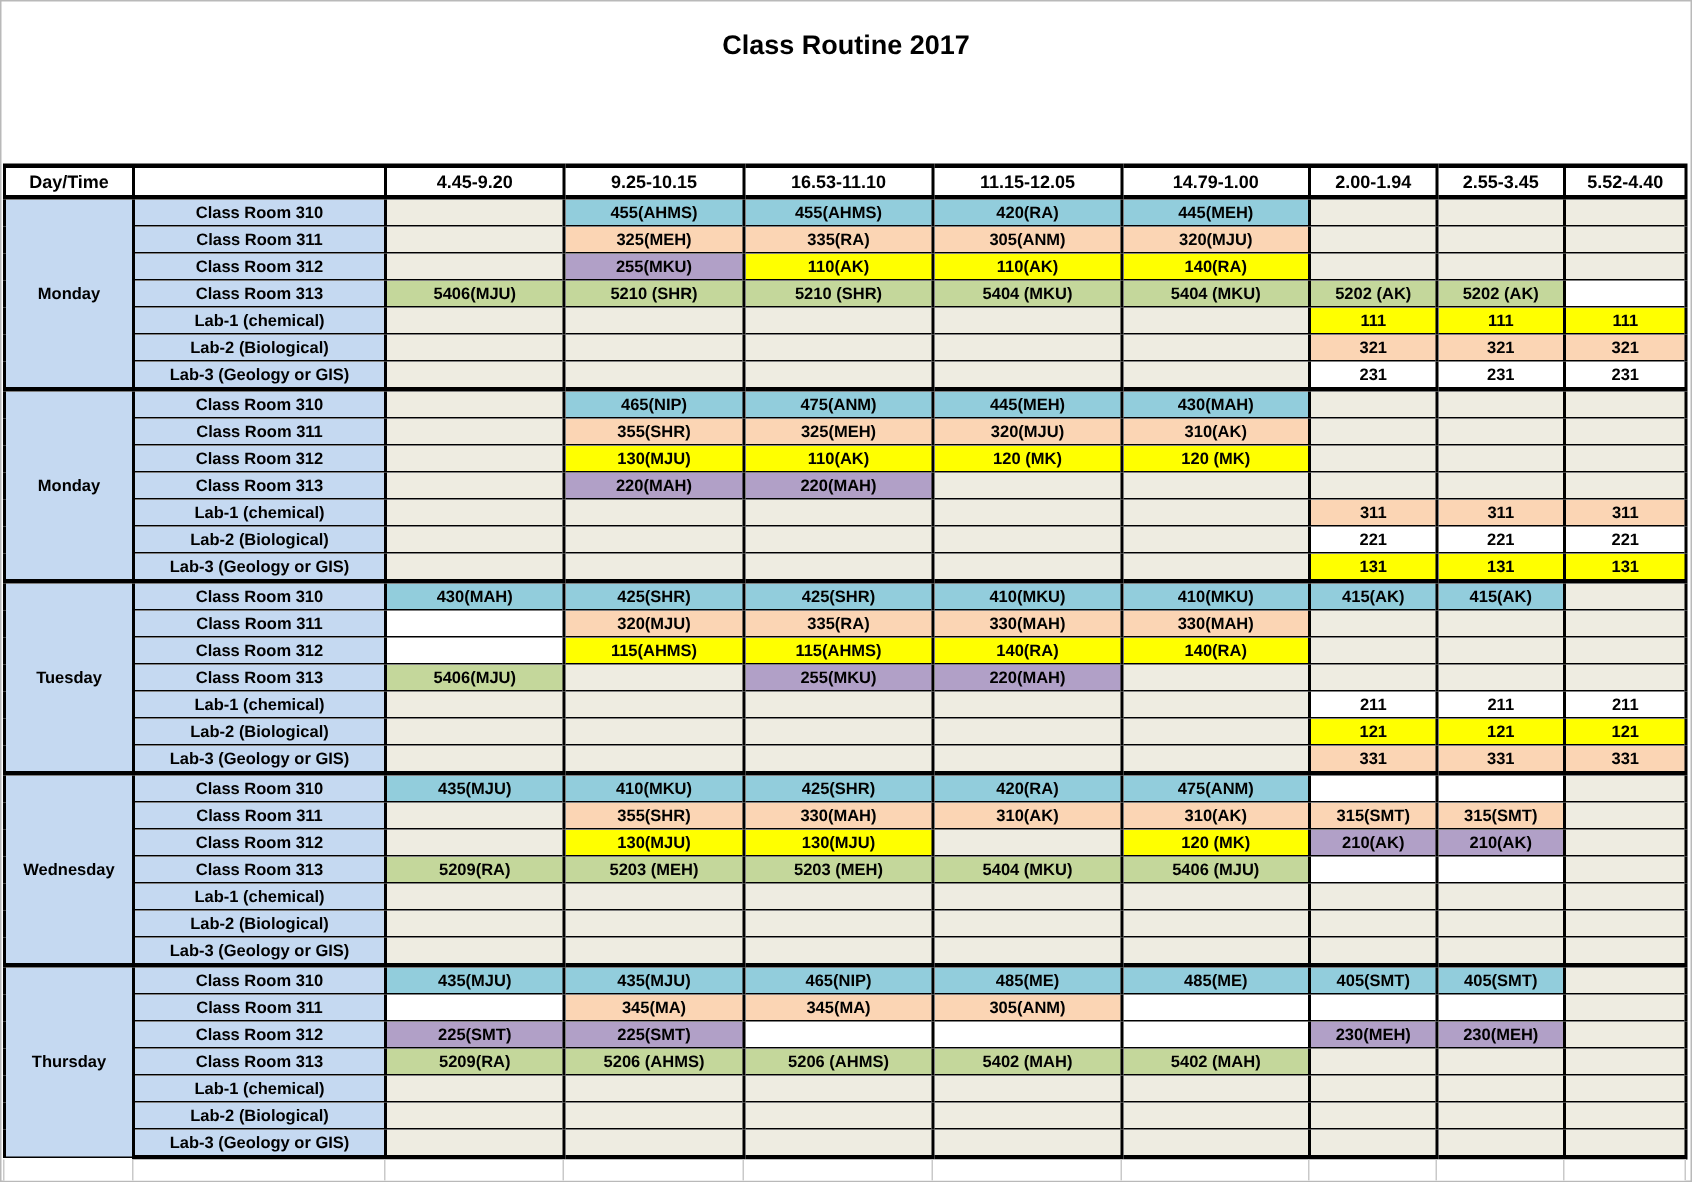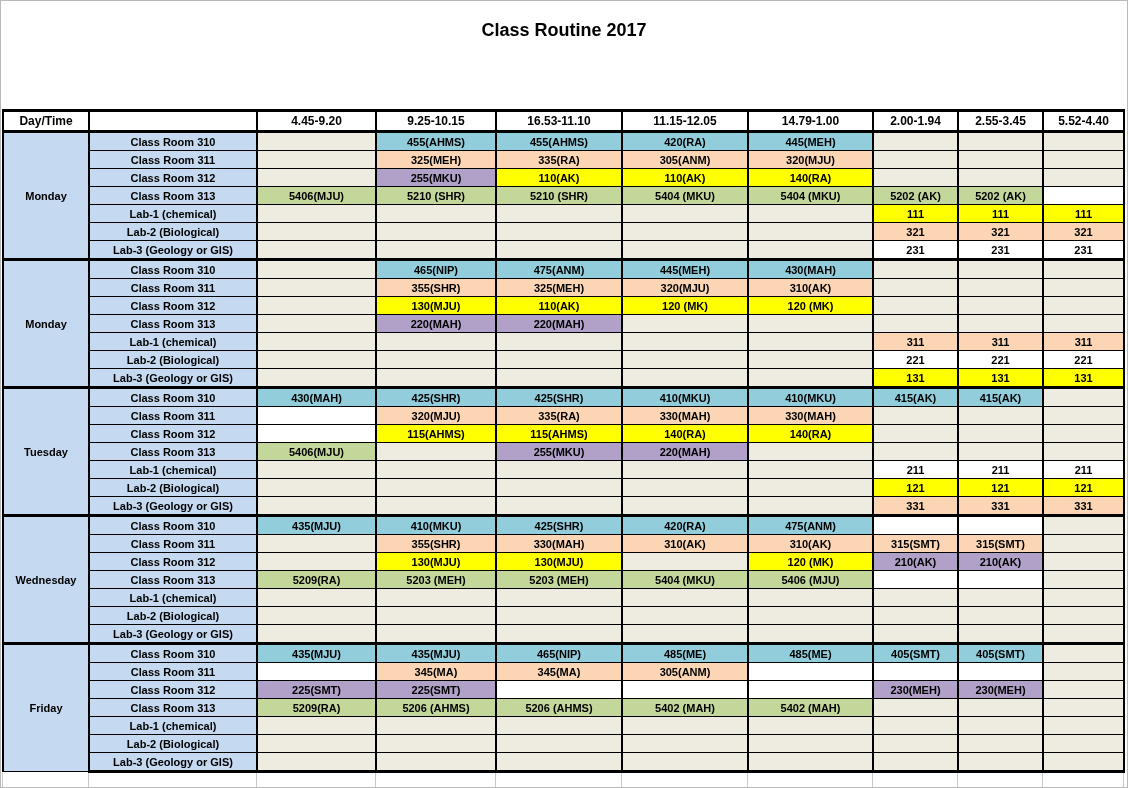--- a/index.html
+++ b/index.html
@@ -432,21 +432,21 @@
           <td style="background-color: rgb(238, 236, 225);"></td>
           <td style="background-color: rgb(238, 236, 225);"></td>
           <td style="background-color: rgb(238, 236, 225);"></td>
           <td style="background-color: rgb(238, 236, 225);"></td>
           <td style="background-color: rgb(238, 236, 225);"></td>
           <td style="background-color: rgb(238, 236, 225);"></td>
         </tr>
       </tbody>
       <tbody class="day-block">
         <tr>
-          <td rowspan="7" class="day-cell">Friday</td>
+          <td rowspan="7" class="day-cell">Thursday</td>
           <td class="room-cell">Class Room 310</td>
           <td style="background-color: rgb(146, 205, 220);">435(MJU)</td>
           <td style="background-color: rgb(146, 205, 220);">435(MJU)</td>
           <td style="background-color: rgb(146, 205, 220);">465(NIP)</td>
           <td style="background-color: rgb(146, 205, 220);">485(ME)</td>
           <td style="background-color: rgb(146, 205, 220);">485(ME)</td>
           <td style="background-color: rgb(146, 205, 220);">405(SMT)</td>
           <td style="background-color: rgb(146, 205, 220);">405(SMT)</td>
           <td style="background-color: rgb(238, 236, 225);"></td>
         </tr>

